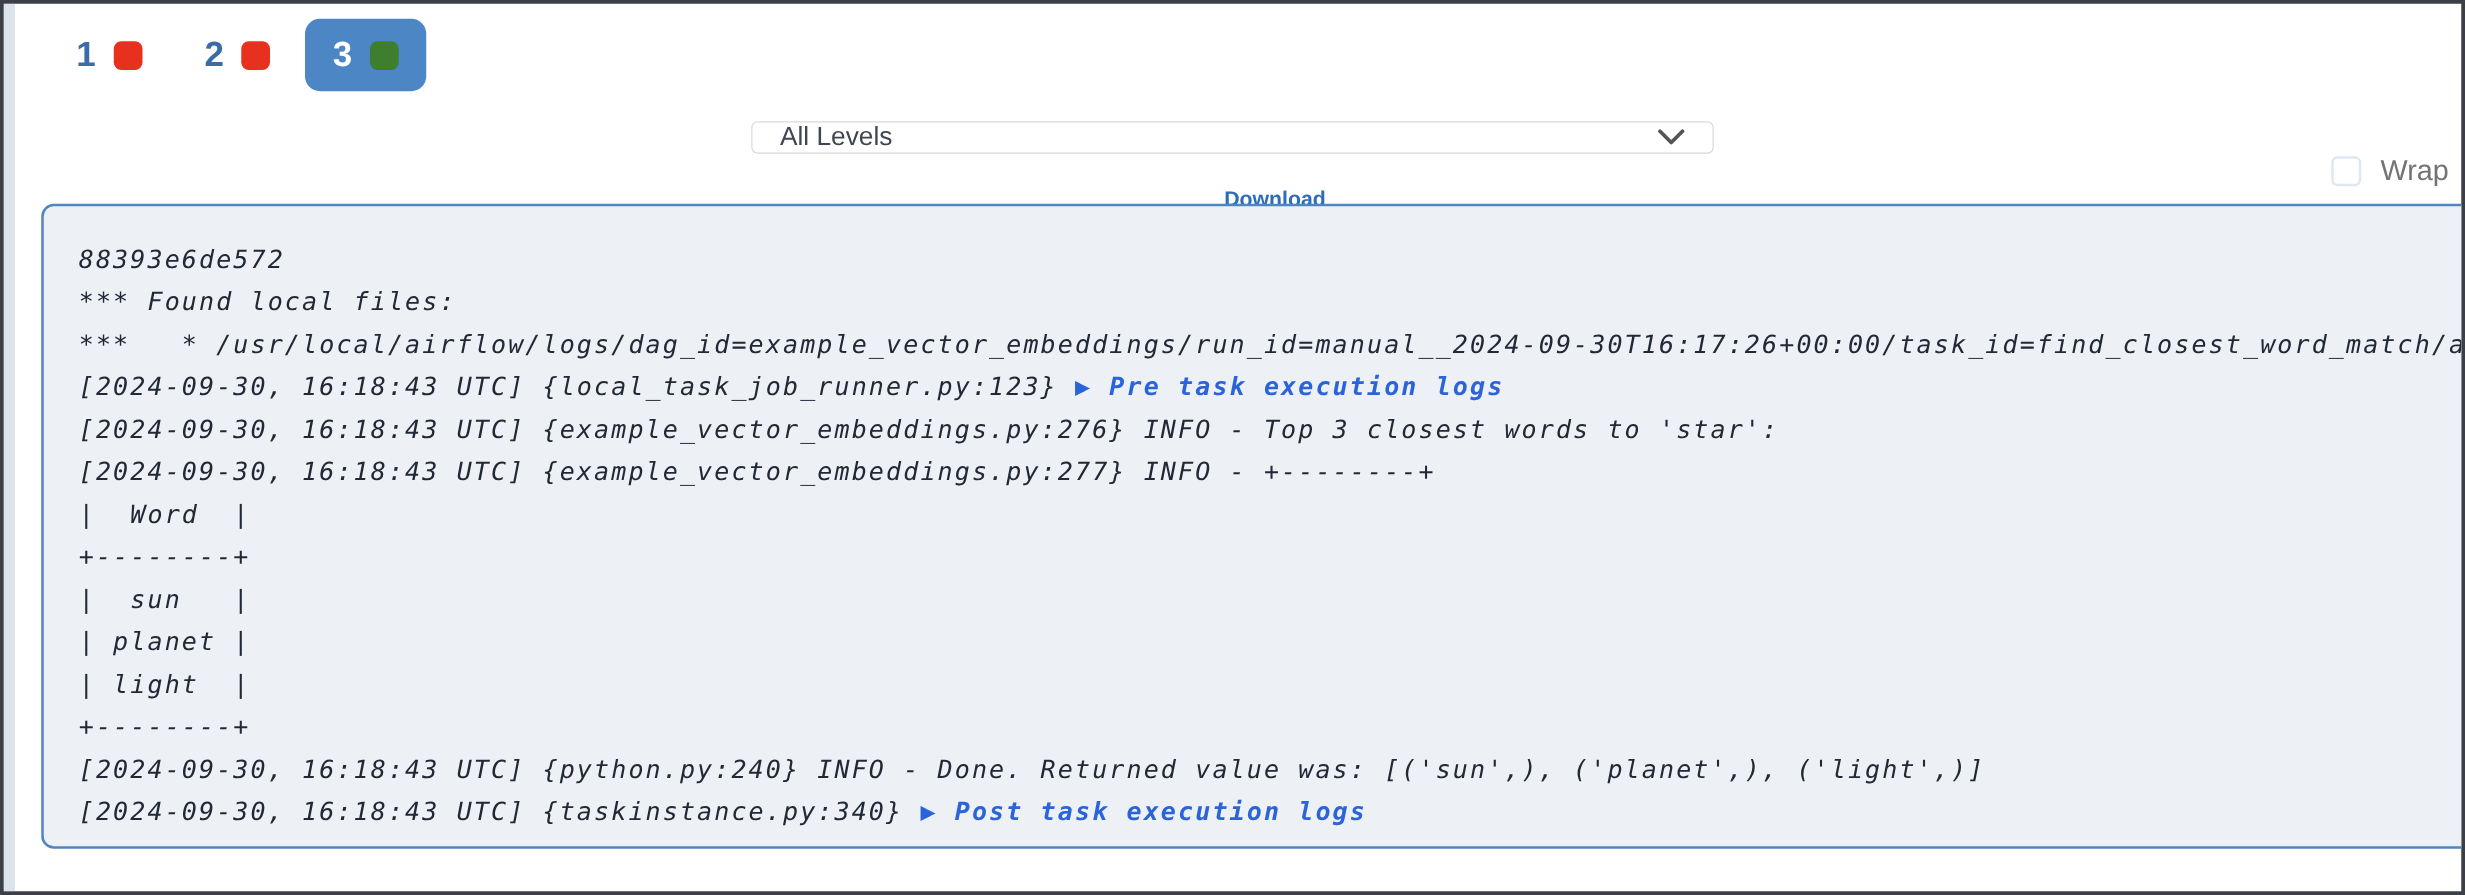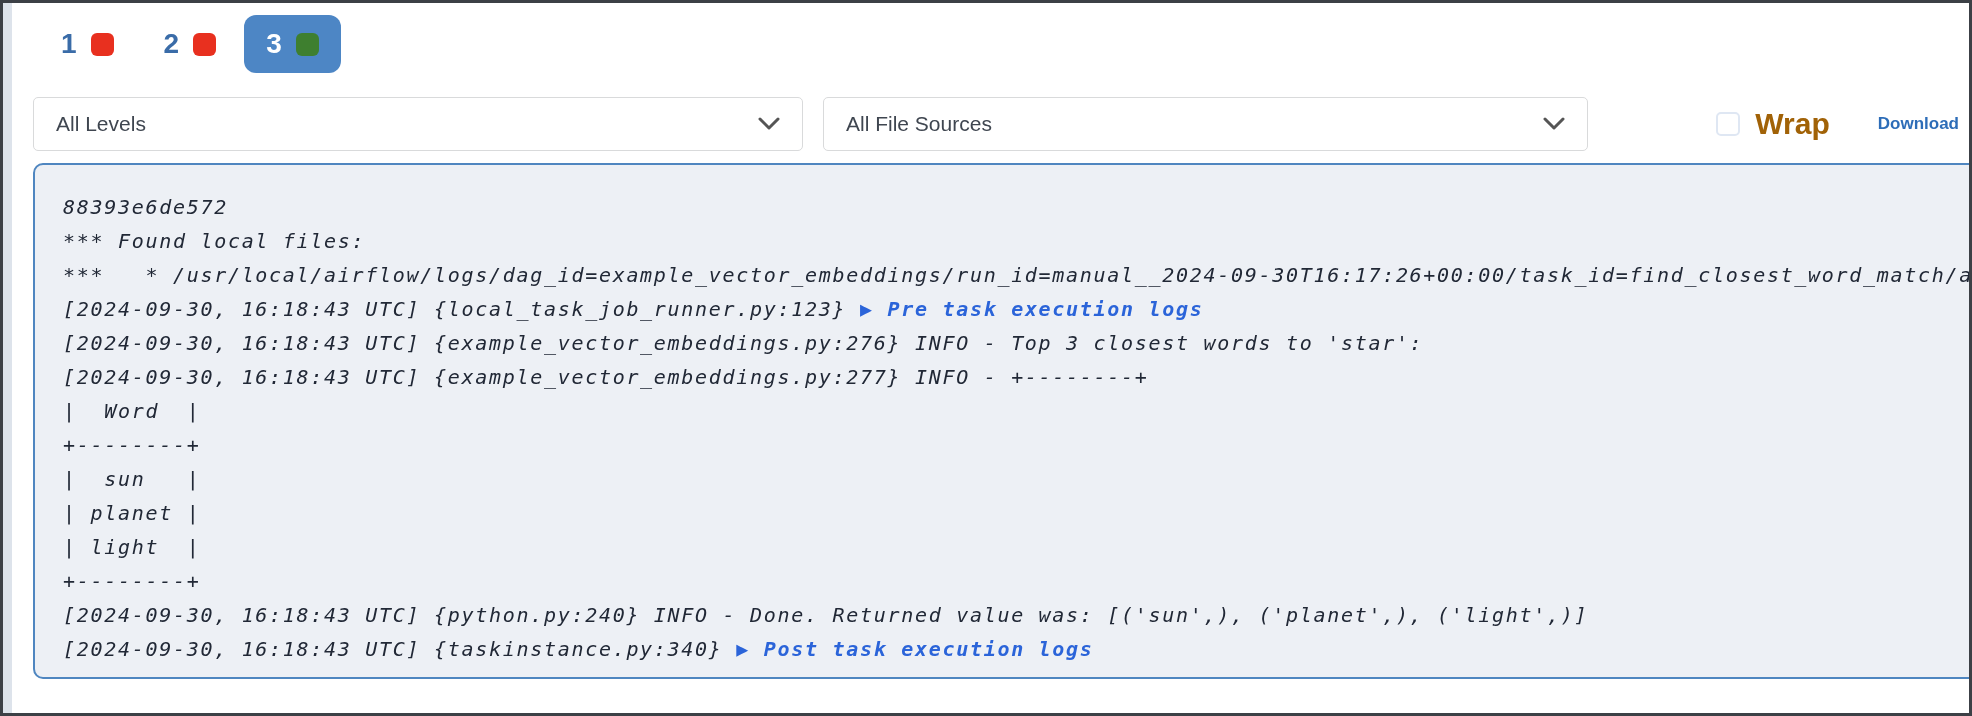--- a/index.html
+++ b/index.html
@@ -20,39 +20,39 @@
     height:58px; padding:0 22px; display:flex; align-items:center; gap:14px;
     border-radius:12px; font-size:28px; font-weight:bold; color:#3a6ca8;
     cursor:pointer; user-select:none;
   }
   .tab.selected { background:#4d86c5; color:#ffffff; }
   .tab .square { width:23px; height:23px; border-radius:6px; }
 
   
   .filter-row {
     position:absolute; top:94px; left:30px; width:1926px; height:54px;
-    display:flex; align-items:center;
+    display:flex; align-items:center;flex-direction:column;
   }
   .select {
     height:54px; background:#fff; border:1px solid #d9dadb; border-radius:5px;
     display:flex; align-items:center; justify-content:space-between;
     padding:0 22px; font-size:21px; color:#3f4650; box-sizing:border-box;
     cursor:pointer;
   }
   .select.levels  { width:770px; margin-right:20px; }
   .select.sources { width:765px; }
   .chevron svg { display:block; }
 
   .wrap-group { margin-left:auto; display:flex; align-items:center; gap:15px; }
   .wrap-checkbox {
     appearance:none; -webkit-appearance:none; margin:0;
     width:24px; height:24px; border:2px solid #dfe7f3; border-radius:5px;
     background:#fff; cursor:pointer;
   }
-  .wrap-label { font-size:30px; font-weight:bold; color:#a16207; }
+  .wrap-label { font-size:23px; font-weight:normal; color:#737373; }
   .download {
     margin-left:48px; font-size:17px; font-weight:bold;
     color:#2d6db8; text-decoration:none; cursor:pointer; white-space:nowrap;
   }
 
   
   .logbox {
     position:absolute; left:30px; top:160px; width:1952px; height:516px;
     border:2px solid #4f86c0; border-radius:10px; background:#edf0f5;
     box-sizing:border-box; overflow:hidden;
@@ -95,28 +95,20 @@
 
   <div class="select levels">
     <span>All Levels</span>
     <span class="chevron">
       <svg width="22" height="14" viewBox="0 0 22 14" fill="none">
         <polyline points="2,2 11,11 20,2" stroke="#555" stroke-width="3" stroke-linecap="round" stroke-linejoin="round"></polyline>
       </svg>
     </span>
   </div>
 
-  <div class="select sources">
-    <span>All File Sources</span>
-    <span class="chevron">
-      <svg width="22" height="14" viewBox="0 0 22 14" fill="none">
-        <polyline points="2,2 11,11 20,2" stroke="#555" stroke-width="3" stroke-linecap="round" stroke-linejoin="round"></polyline>
-      </svg>
-    </span>
-  </div>
 
   <div class="wrap-group">
     <input type="checkbox" class="wrap-checkbox" style="">
     <span class="wrap-label">Wrap</span>
   </div>
 
   <a class="download">Download</a>
 </div>
 
 <div class="logbox">

